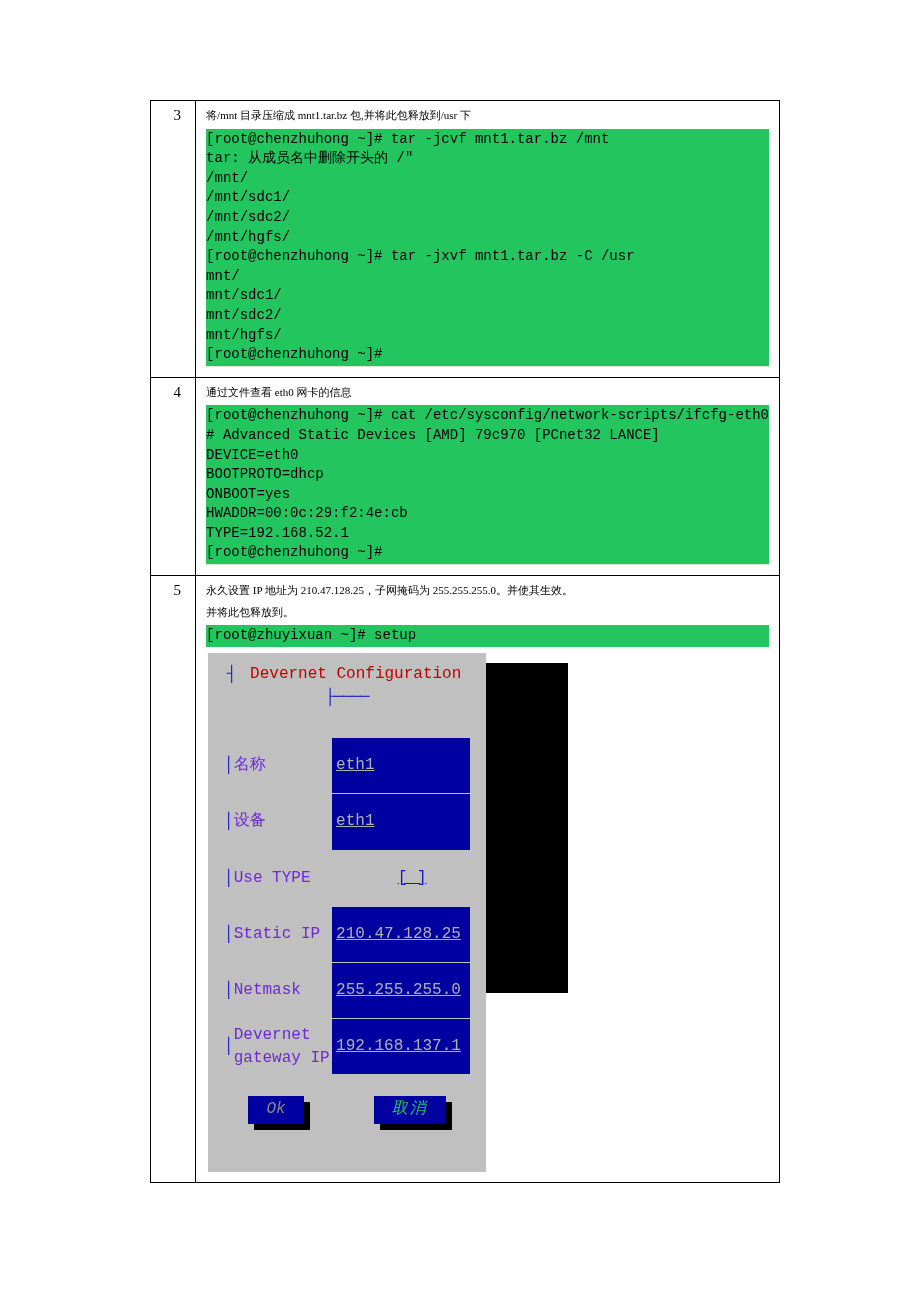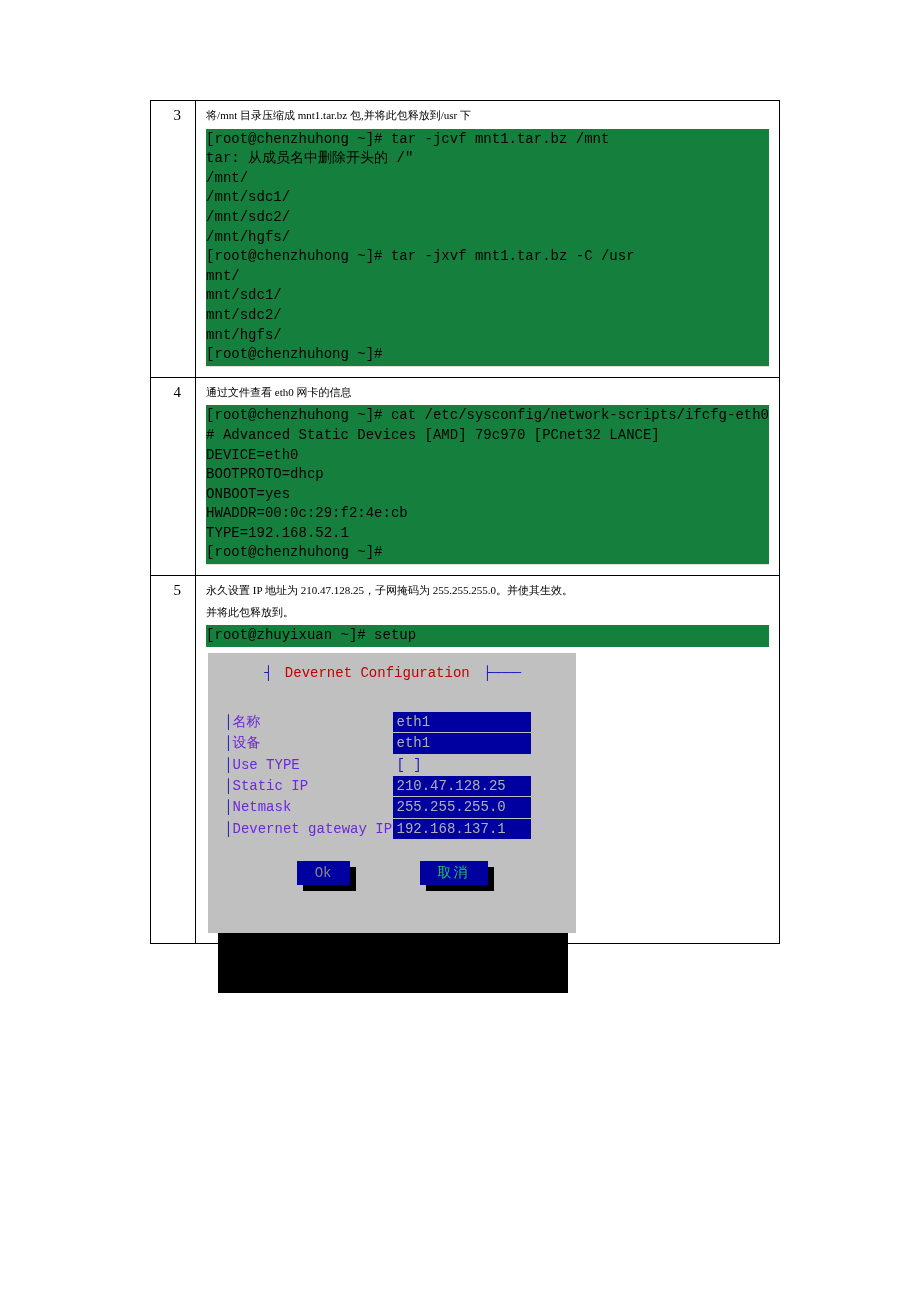--- a/index.html
+++ b/index.html
@@ -40,21 +40,21 @@
     font-size: 11px;
     line-height: 1.6;
     margin-bottom: 4px;
   }
   .term {
     font-family: "Consolas", "Courier New", monospace;
     font-size: 14px;
     line-height: 1.4;
     white-space: pre;
     color: #000;
-    background: #15803d;
+    background: #22c55e;
     padding: 1px 0;
   }
   .term.shadow {
     border-bottom: 1px solid #e0e0e0;
   }
   .setup-outer {
     margin-top: 6px;
     margin-left: 2px;
     display: inline-block;
     position: relative;
@@ -64,25 +64,25 @@
     top: 10px;
     left: 10px;
     width: 350px;
     height: 330px;
     background: #000;
     z-index: 0;
   }
   .setup-box {
     position: relative;
     z-index: 1;
-    width: 368px;
+    width: 278px;
     background: #c0c0c0;
     color: #1818c0;
     font-family: "Consolas", "Courier New", monospace;
-    font-size: 14px;
+    font-size: 16px;
     line-height: 1.45;
     padding: 10px 16px 18px 16px;
     box-sizing: border-box;
   }
   .setup-title-row {
     text-align: center;
     margin-bottom: 20px;
   }
   .setup-title-row .leftline,
   .setup-title-row .rightline {
@@ -100,36 +100,38 @@
   }
   .setup-label {
     color: #6d28d9;
     width: 160px;
     display: inline-block;
   }
   .setup-val {
     display: inline-block;
     background: #0000a0;
     color: #b0b0b0;
-    padding: 0 4px;
+    padding: 16px 4px;
     min-width: 130px;
     letter-spacing: 0px;
+    text-decoration: underline;
   }
   .setup-val.blankbox {
     background: #c0c0c0;
     color: #1818c0;
   }
   .setup-val.short {
     min-width: 24px;
   }
   .setup-buttons {
     margin-top: 22px;
     display: flex;
     justify-content: center;
     gap: 70px;
+    font-style: italic;
   }
   .tui-btn {
     position: relative;
     display: inline-block;
   }
   .tui-btn .btn-shadow {
     position: absolute;
     top: 6px;
     left: 6px;
     width: 100%;

